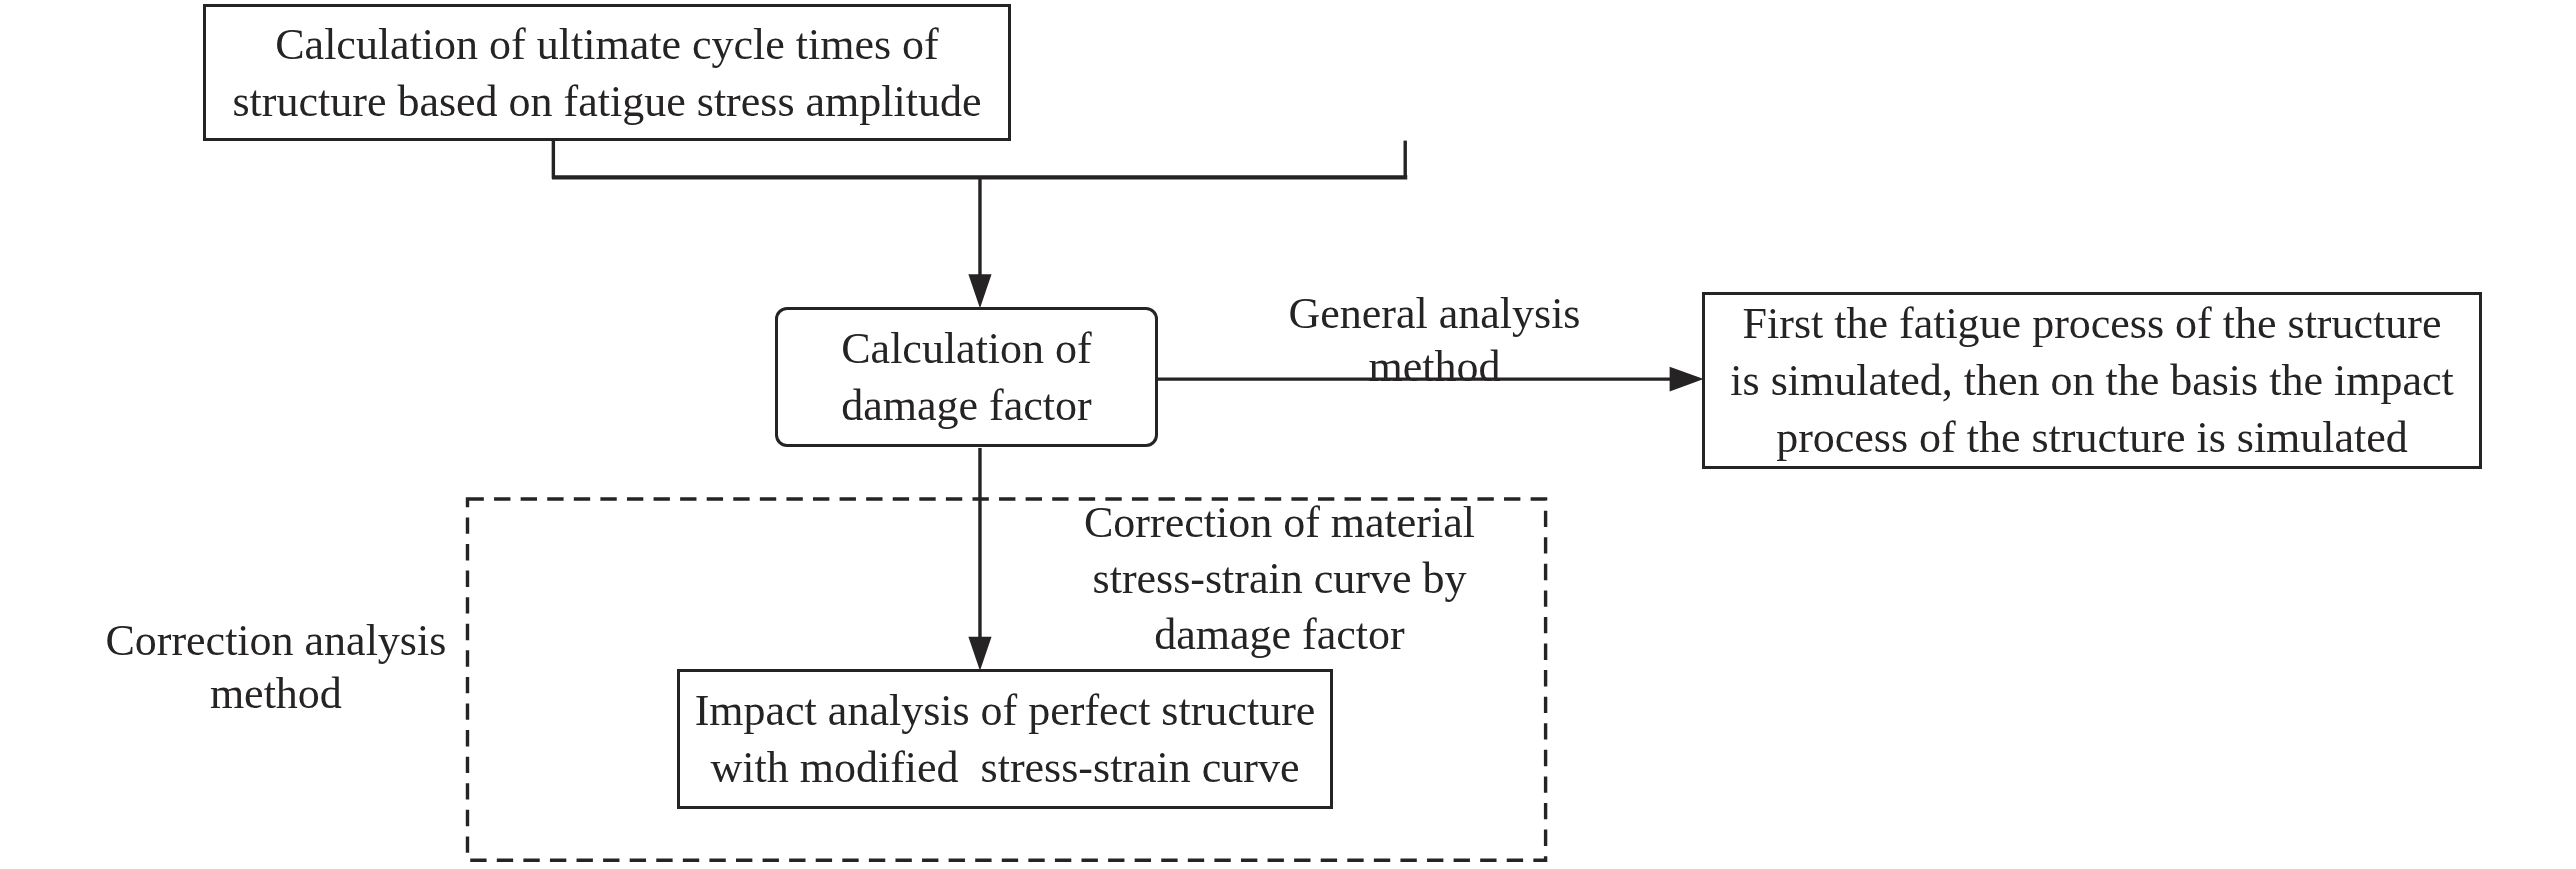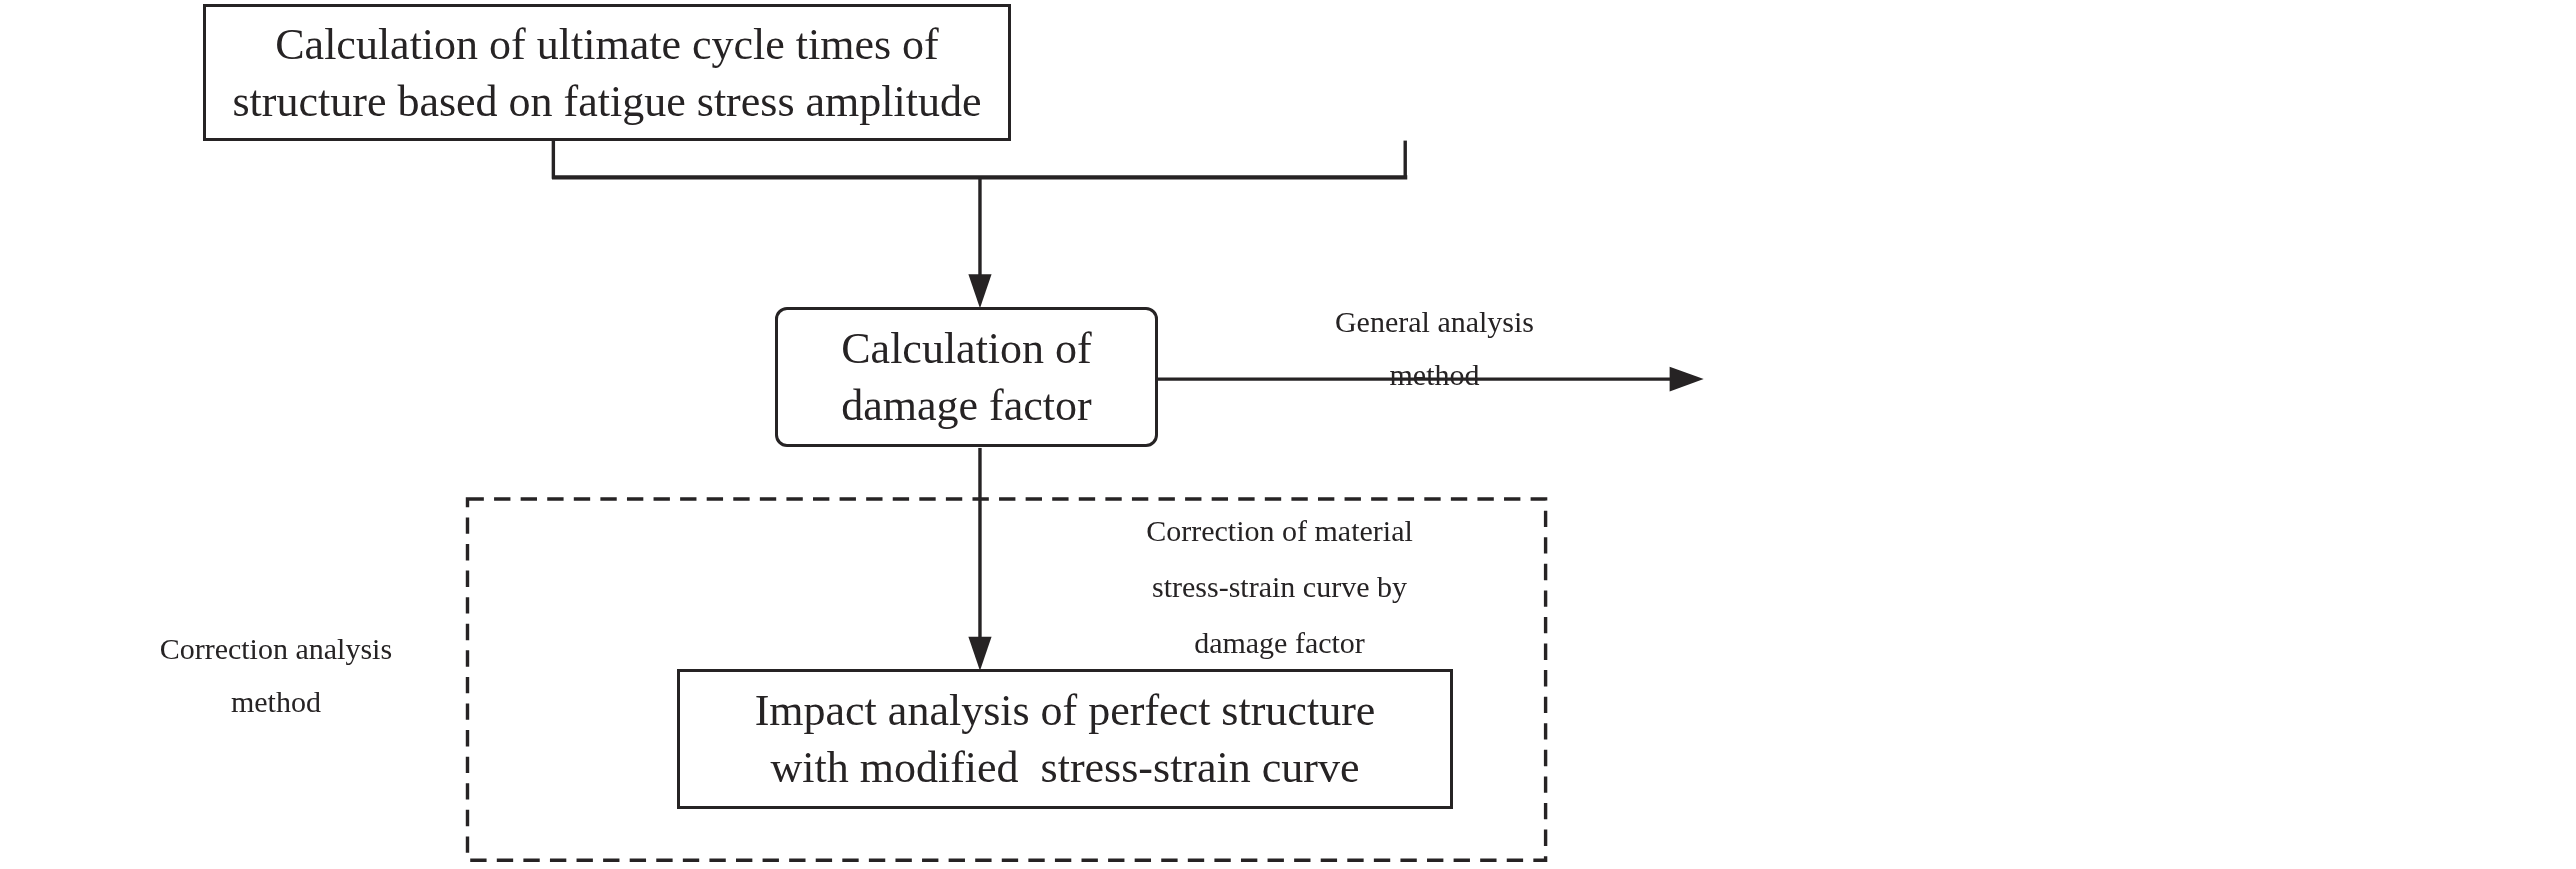--- a/index.html
+++ b/index.html
@@ -32,33 +32,32 @@
     justify-content: center;
     text-align: center;
     white-space: pre;
     font-size: 44px;
     line-height: 57px;
   }
   .flabel {
     position: absolute;
     text-align: center;
     white-space: pre;
-    font-size: 30px;
+    font-size: 44px;
     line-height: 55px;
-    margin-top: 8px;
   }
   #label-general    { left: 1162px; top: 287px; width: 545px; line-height: 53px; }
   #label-correction { left: 1007px; top: 495px; width: 545px; line-height: 56px; }
   #label-equivalent { left: 3.4px;    top: 614px; width: 545px; line-height: 53px; }
 
   #node-ultimate  { left: 203px;  top: 4.1px;   width: 808px; height: 137px; }
   #node-current   { left: 1159px; top: 4.1px;   width: 507px;  height: 137px; }
   #node-damage    { left: 775px; top: 307px; width: 383px;  height: 140px; border-radius: 12px; }
   #node-general   { left: 1702px; top: 292px; width: 780px; height: 177px; }
-  #node-impact    { left: 677px;  top: 669px; width: 776px;  height: 140px; }
+  #node-impact    { left: 677px;  top: 669px; width: 656px;  height: 140px; }
 </style>
 </head>
 <body>
 
 <div id="canvas">
 
   <svg id="connector-layer" viewBox="0 0 3780 1276" xmlns="http://www.w3.org/2000/svg">
 
     <line x1="812" y1="206" x2="812" y2="262" stroke="#262324" stroke-width="5"></line>
     <line x1="2062" y1="206" x2="2062" y2="262" stroke="#262324" stroke-width="5"></line>
@@ -76,20 +75,23 @@
     <rect x="686" y="732" width="1582" height="530" fill="none" stroke="#262324" stroke-width="5" stroke-dasharray="24 15"></rect>
   </svg>
 
   <div class="box" id="node-ultimate">Calculation of ultimate cycle times of
 structure based on fatigue stress amplitude</div>
 
 
   <div class="box" id="node-damage">Calculation of
 damage factor</div>
 
+  <div class="box" id="node-general">First the fatigue process of the structure
+is simulated, then on the basis the impact
+process of the structure is simulated</div>
 
   <div class="box" id="node-impact">Impact analysis of perfect structure
 with modified  stress-strain curve</div>
 
   <div class="flabel" id="label-general">General analysis
 method</div>
 
   <div class="flabel" id="label-correction">Correction of material
 stress-strain curve by
 damage factor</div>

